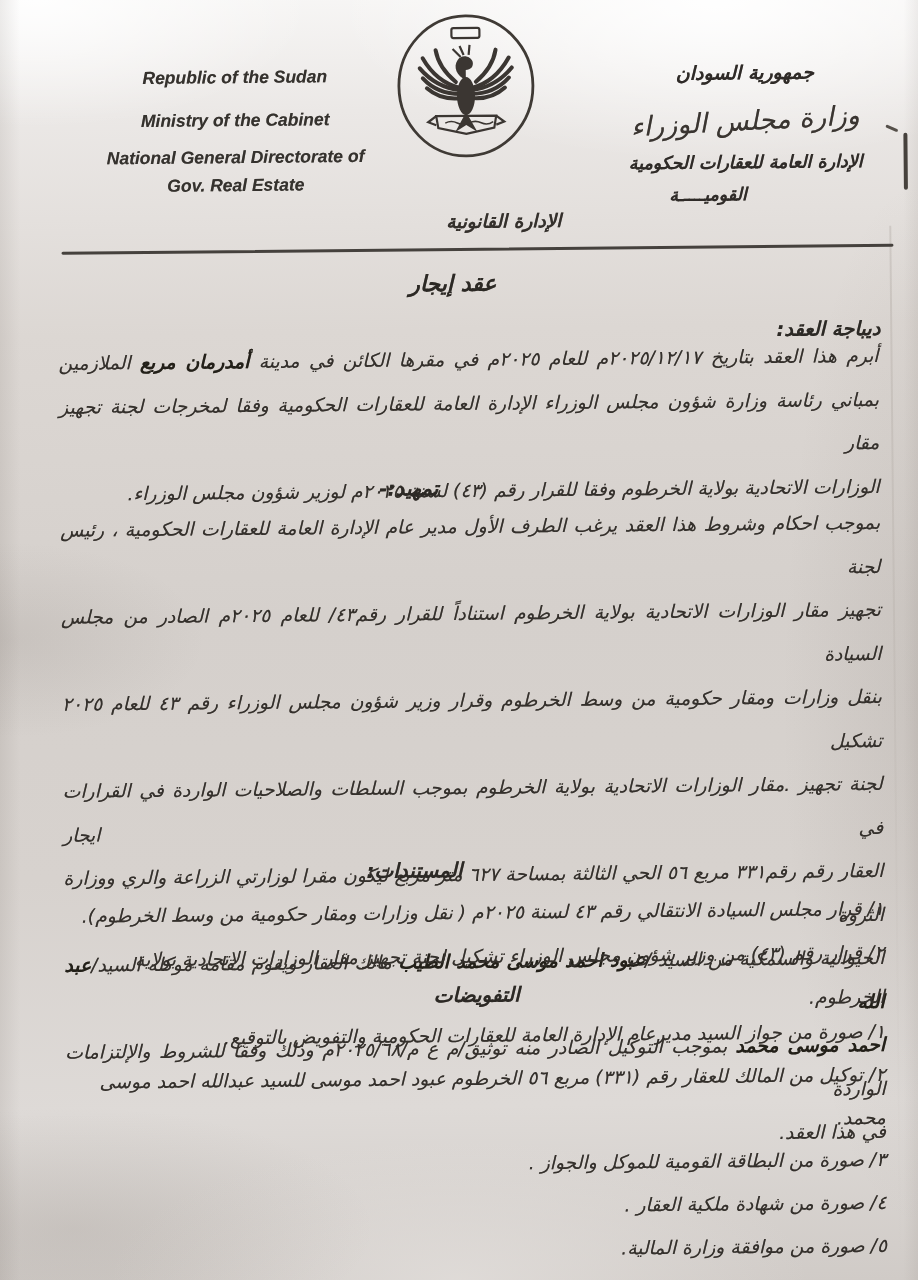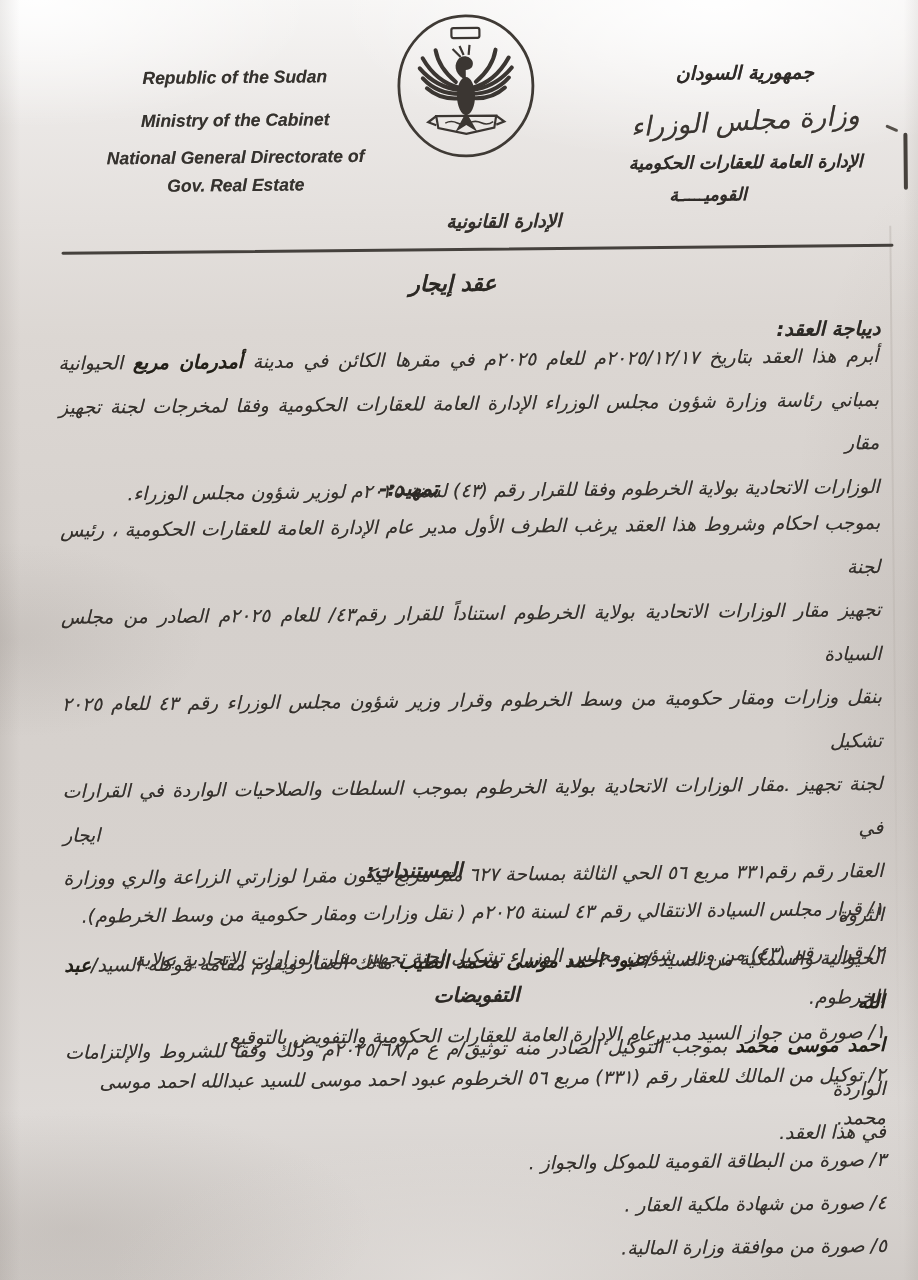--- a/index.html
+++ b/index.html
@@ -124,21 +124,21 @@
     </div>
 
     <div class="dept txt">الإدارة القانونية</div>
 
     <div class="rule"></div>
 
     <div class="doc-title txt">عقد إيجار</div>
 
     <div class="h-right txt" style="top:318px;">ديباجة العقد:</div>
     <div class="para p-preamble txt">
-        <div class="line"><span>أبرم هذا العقد بتاريخ ٢٠٢٥/١٢/١٧م للعام ٢٠٢٥م في مقرها الكائن في مدينة </span><span class="b">أمدرمان مربع</span><span> الحيوانية</span></div>
+        <div class="line"><span>أبرم هذا العقد بتاريخ ٢٠٢٥/١٢/١٧م للعام ٢٠٢٥م في مقرها الكائن في مدينة </span><span class="b">أمدرمان مربع</span><span> الملازمين</span></div>
         <div class="line"><span>بمباني رئاسة وزارة شؤون مجلس الوزراء الإدارة العامة للعقارات الحكومية وفقا لمخرجات لجنة تجهيز مقار</span></div>
         <div class="line"><span>الوزارات الاتحادية بولاية الخرطوم وفقا للقرار رقم (٤٣) لسنة ٢٠٢٥م لوزير شؤون مجلس الوزراء.</span></div>
       </div>
 
     <div class="h-center txt" style="top:474px;transform:translateX(-50px);">تمهيد:-</div>
     <div class="para p-tamheed txt">
         <div class="line"><span>بموجب احكام وشروط هذا العقد يرغب الطرف الأول مدير عام الإدارة العامة للعقارات الحكومية ، رئيس لجنة</span></div>
         <div class="line"><span>تجهيز مقار الوزارات الاتحادية بولاية الخرطوم استناداً للقرار رقم٤٣/ للعام ٢٠٢٥م الصادر من مجلس السيادة</span></div>
         <div class="line"><span>بنقل وزارات ومقار حكومية من وسط الخرطوم وقرار وزير شؤون مجلس الوزراء رقم ٤٣ للعام ٢٠٢٥ تشكيل</span></div>
         <div class="line"><span>لجنة تجهيز .مقار الوزارات الاتحادية بولاية الخرطوم بموجب السلطات والصلاحيات الواردة في القرارات في ايجار</span></div>

